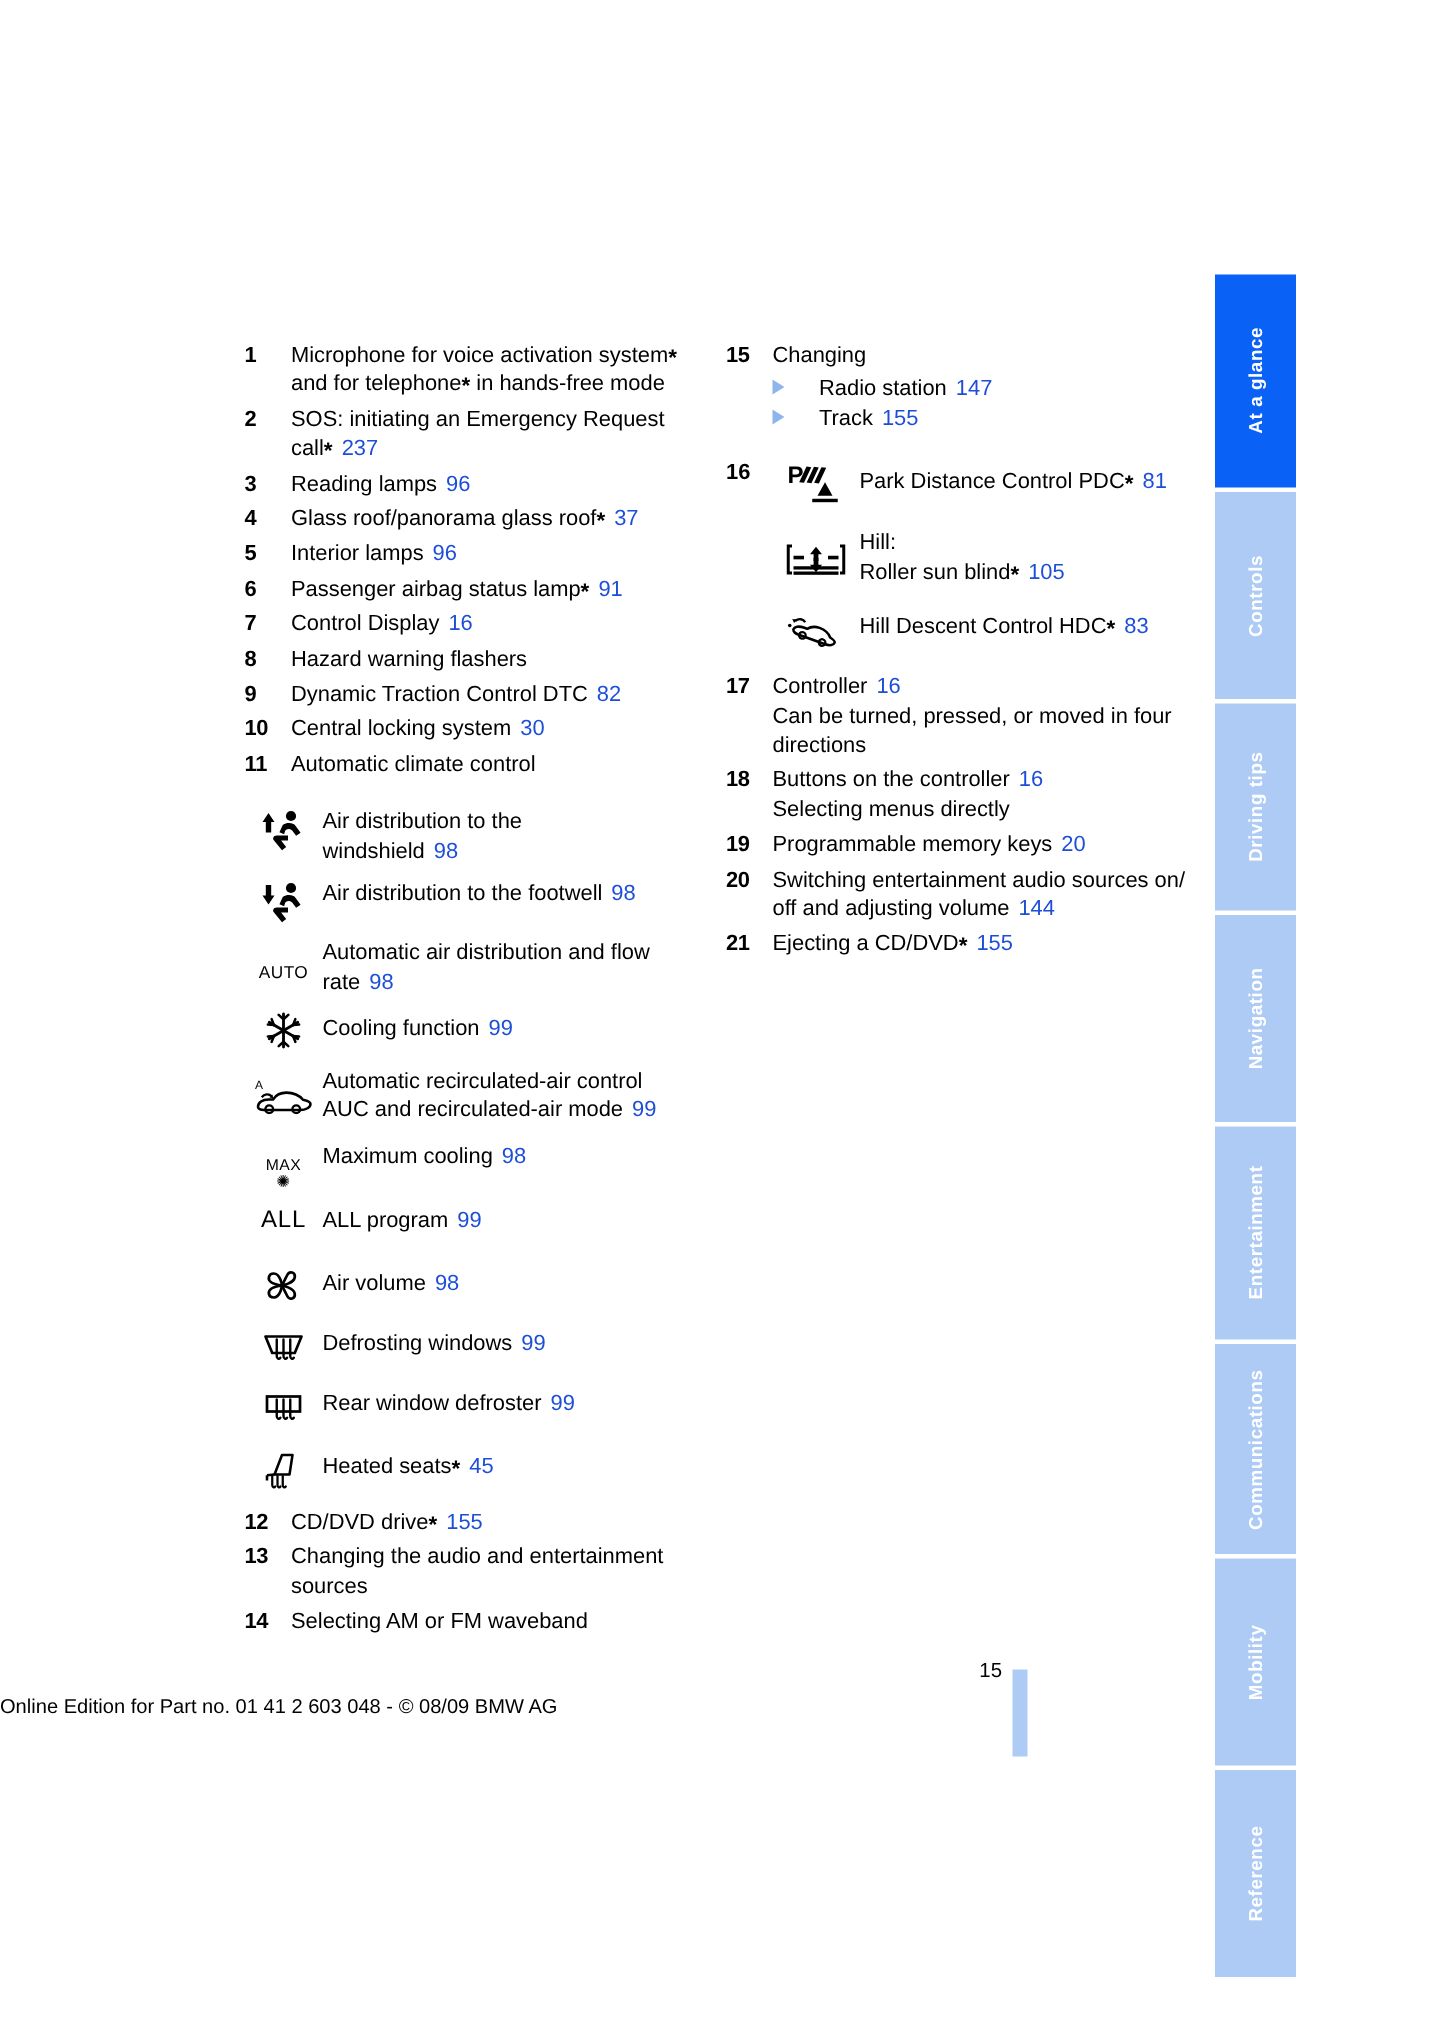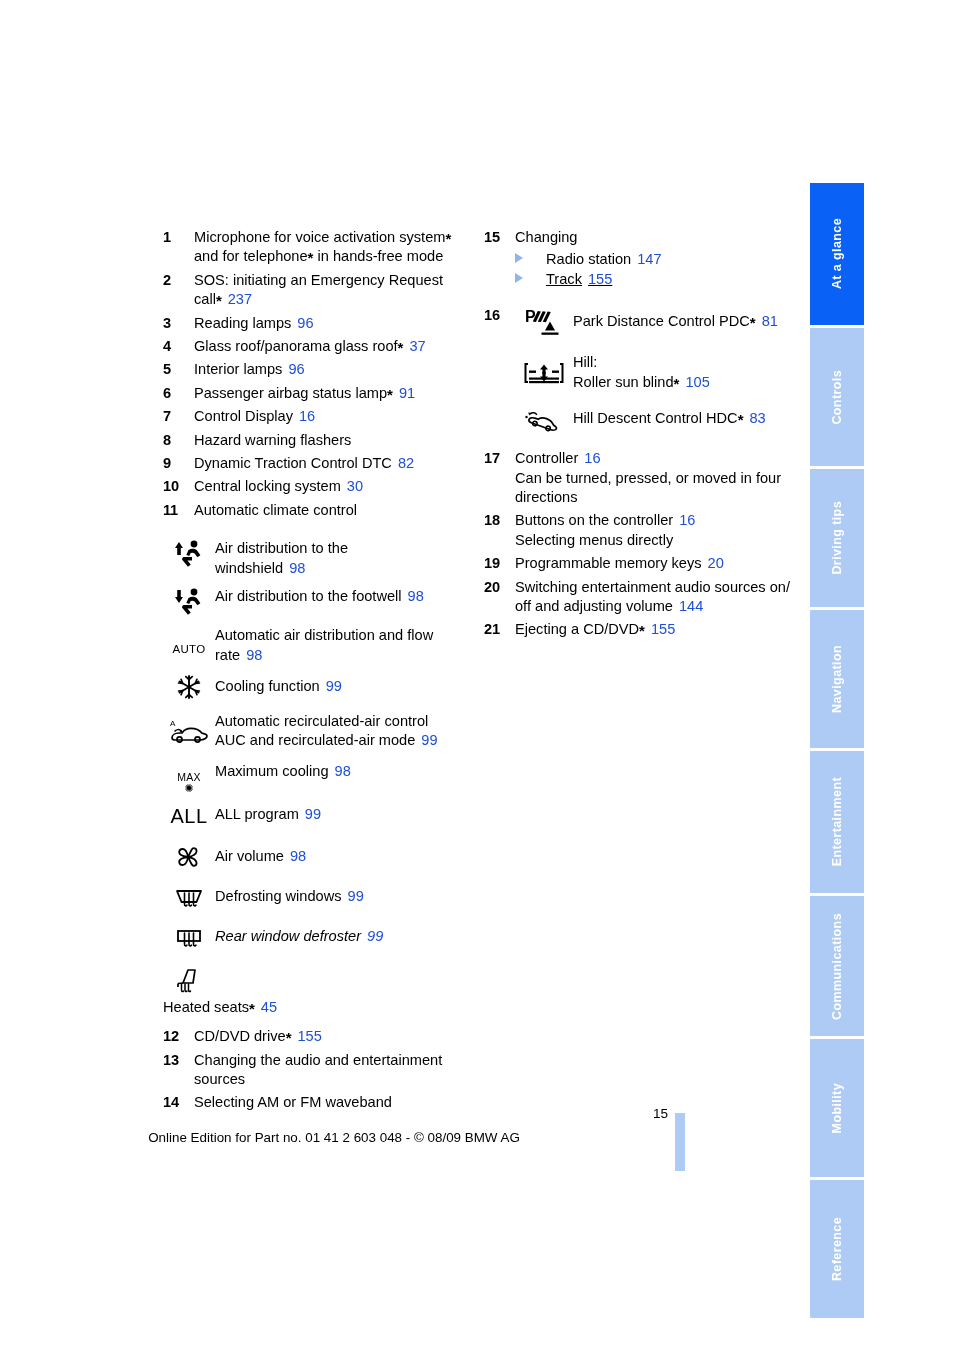--- a/index.html
+++ b/index.html
@@ -121,21 +121,21 @@
   .grp16-body{padding-left:31px;}
 
   
   .page-no{
     position:absolute;left:0;top:1106px;width:668px;
     text-align:right;
     font-size:13.6px;
   }
   .footer{
     position:absolute;left:0;top:1130px;width:668px;
-    text-align:center;
+    text-align:left;
     font-size:13.4px;
   }
   .foot-bar{
     position:absolute;left:675px;top:1113px;
     width:10px;height:58px;background:#aecbf5;
   }
 
   svg{display:block;}
 </style>
 </head>
@@ -328,21 +328,21 @@
             <div style="font-size:11px;line-height:11px;">✺</div>
           </div>
         </div>
         <div class="icon-text" style="padding-top:3px;">
           <span>Maximum cooling</span><span class="nbsp"></span><span class="ref">98</span>
         </div>
       </div>
 
       <div class="icon-row" style="margin-top:10px;">
         <div class="icon-cell">
-          <span style="font-size:20px;letter-spacing:0.5px;">ALL</span>
+          <span style="font-size:16px;letter-spacing:0.5px;">ALL</span>
         </div>
         <div class="icon-text">
           <span>ALL program</span><span class="nbsp"></span><span class="ref">99</span>
         </div>
       </div>
 
       <div class="icon-row" style="margin-top:10px;">
         <div class="icon-cell">
           <svg width="28" height="26" viewBox="0 0 28 26">
             <g fill="none" stroke="#000" stroke-width="1.8" stroke-linejoin="round">
@@ -367,37 +367,37 @@
               <path d="M15 8 L15 19 c0 2 1.5 2.4 2.4 1.2"></path>
               <path d="M19.5 8 L19.5 19 c0 2 1.5 2.4 2.4 1.2"></path>
             </g>
           </svg>
         </div>
         <div class="icon-text" style="padding-top:3px;">
           <span>Defrosting windows</span><span class="nbsp"></span><span class="ref">99</span>
         </div>
       </div>
 
-      <div class="icon-row" style="margin-top:10px;font-style:italic;">
+      <div class="icon-row" style="margin-top:10px;">
         <div class="icon-cell">
           <svg width="30" height="26" viewBox="0 0 30 26">
             <rect x="4" y="6" width="22" height="10" fill="none" stroke="#000" stroke-width="1.8"></rect>
             <g stroke="#000" stroke-width="1.6" stroke-linecap="round" fill="none">
               <path d="M10.5 8 L10.5 19 c0 2 1.5 2.4 2.4 1.2"></path>
               <path d="M15 8 L15 19 c0 2 1.5 2.4 2.4 1.2"></path>
               <path d="M19.5 8 L19.5 19 c0 2 1.5 2.4 2.4 1.2"></path>
             </g>
           </svg>
         </div>
         <div class="icon-text" style="padding-top:3px;">
           <span>Rear window defroster</span><span class="nbsp"></span><span class="ref">99</span>
         </div>
       </div>
 
-      <div class="icon-row" style="margin-top:12px;flex-direction:column;">
+      <div class="icon-row" style="margin-top:12px;">
         <div class="icon-cell">
           <svg width="30" height="28" viewBox="0 0 30 28">
             <path d="M14 3 L21 3 L19 16 L9 16 Z" fill="none" stroke="#000" stroke-width="1.7" stroke-linejoin="round"></path>
             <path d="M9 16 L4 16.5" fill="none" stroke="#000" stroke-width="1.7"></path>
             <path d="M4 16.5 L4 20" fill="none" stroke="#000" stroke-width="1.7"></path>
             <g stroke="#000" stroke-width="1.5" stroke-linecap="round" fill="none">
               <path d="M7.5 17 L7.5 23 c0 1.7 1.3 2 2 1"></path>
               <path d="M11 17 L11 23 c0 1.7 1.3 2 2 1"></path>
               <path d="M14.5 17 L14.5 23 c0 1.7 1.3 2 2 1"></path>
             </g>
@@ -432,21 +432,21 @@
 
     <div class="entry" style="margin-bottom:2px;">
       <span class="num wide">15</span>
       <span>Changing</span>
     </div>
 
     <div class="sub" style="margin-left:31px;">
       <span class="tri"></span>
       <span>Radio station</span><span class="nbsp"></span><span class="ref">147</span>
     </div>
-    <div class="sub" style="margin-left:31px;text-decoration:underline;">
+    <div class="sub" style="margin-left:31px;">
       <span class="tri"></span>
       <span>Track</span><span class="nbsp"></span><span class="ref">155</span>
     </div>
 
     <div class="grp16">
       <span class="num">16</span>
       <div class="grp16-body icon-block-right">
 
         <div class="icon-row-right">
           <div class="icon-cell">

